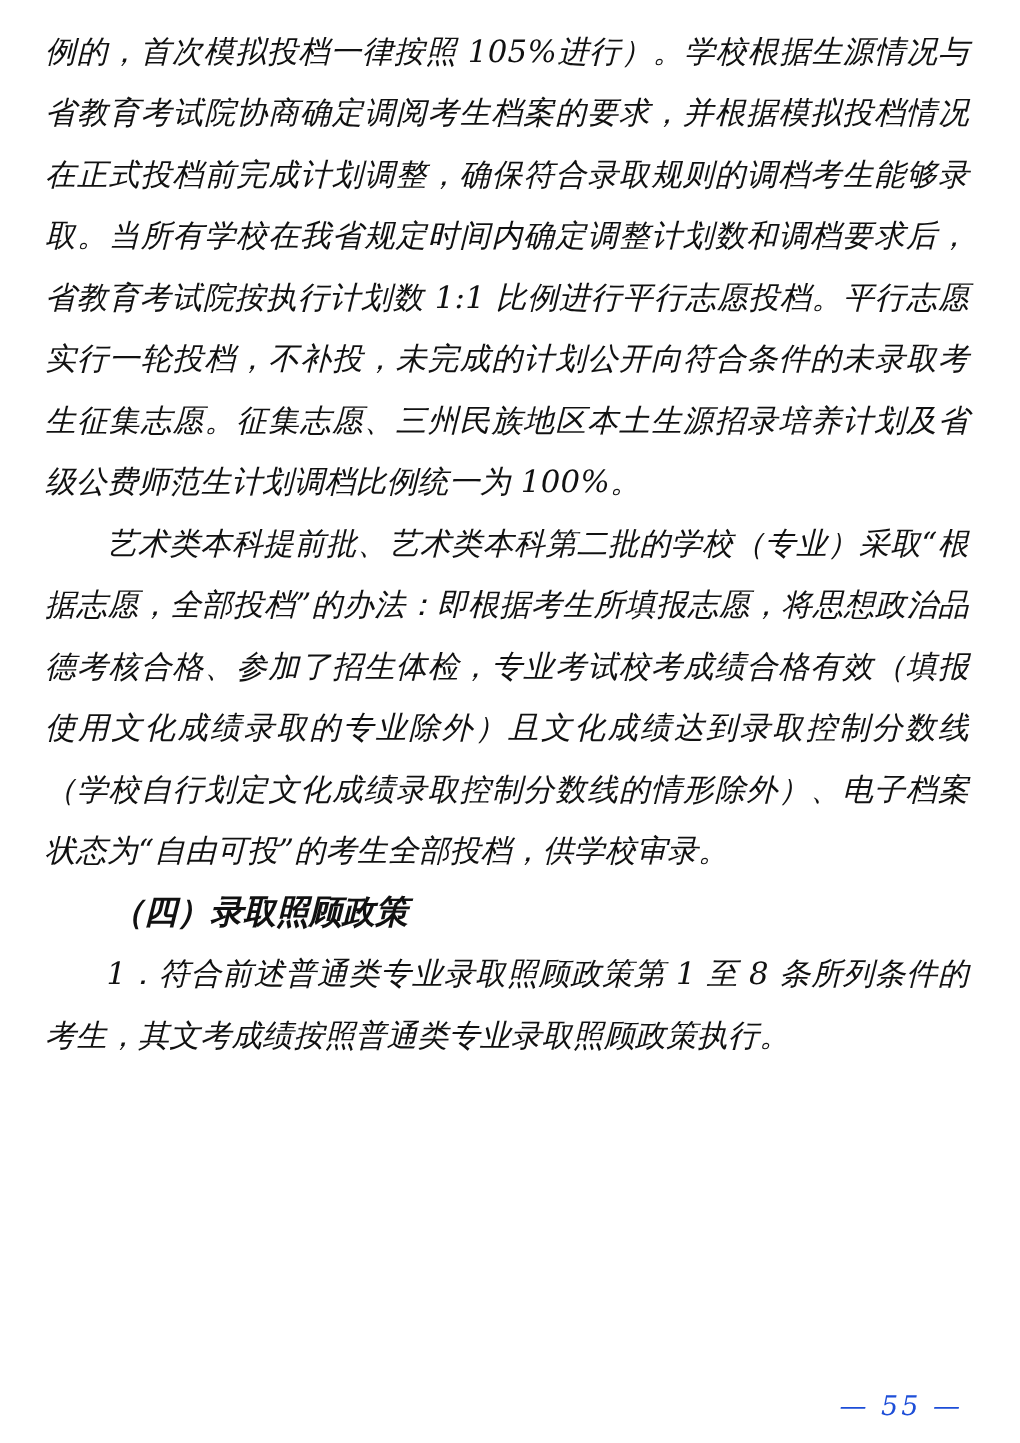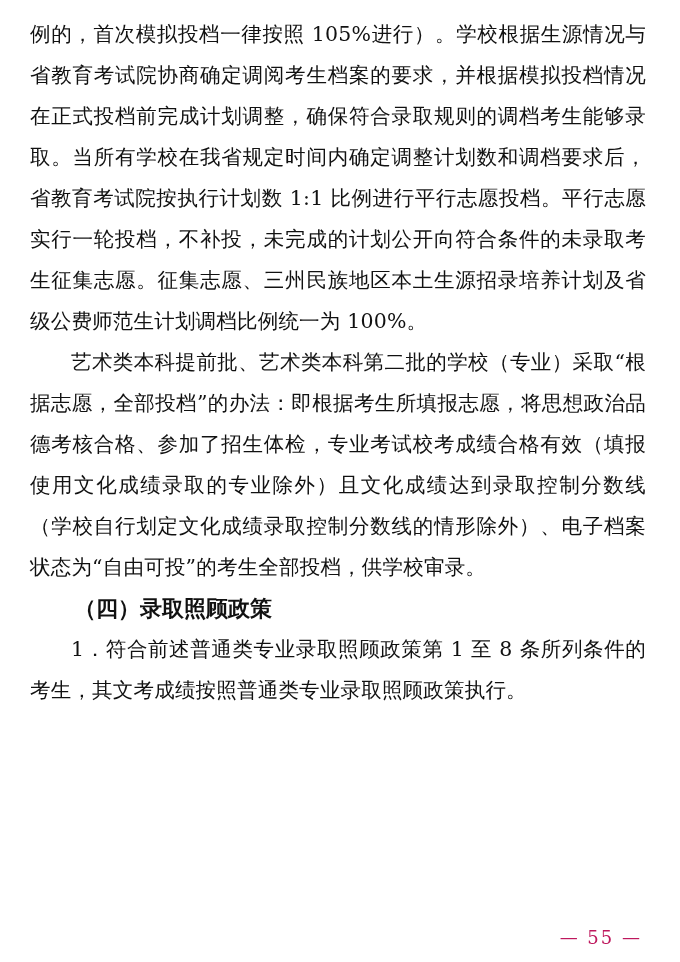--- a/index.html
+++ b/index.html
@@ -14,20 +14,21 @@
     color: #111111;
     position: relative;
     overflow: hidden;
   }
   .page {
     box-sizing: border-box;
     width: 680px;
     height: 962px;
     padding: 14px 34px 0 30px;
     position: relative;
+    font-style: italic;
   }
   .para {
     font-size: 20.5px;
     line-height: 41px;
     text-align: justify;
     text-justify: inter-ideograph;
     margin: 0;
     letter-spacing: 0.2px;
   }
   .indent {
@@ -42,21 +43,21 @@
     margin: 0;
     text-indent: 2em;
     font-weight: 600;
   }
   .pagenum {
     position: absolute;
     right: 38px;
     bottom: 14px;
     font-size: 18px;
     letter-spacing: 2px;
-    color: #be185d;
+    color: #1d4ed8;
   }
 </style>
 </head>
 <body>
 
 <div class="page">
 
   <p class="para">例的，首次模拟投档一律按照 105%进行）。学校根据生源情况与省教育考试院协商确定调阅考生档案的要求，并根据模拟投档情况在正式投档前完成计划调整，确保符合录取规则的调档考生能够录取。当所有学校在我省规定时间内确定调整计划数和调档要求后，省教育考试院按执行计划数 1:1 比例进行平行志愿投档。平行志愿实行一轮投档，不补投，未完成的计划公开向符合条件的未录取考生征集志愿。征集志愿、三州民族地区本土生源招录培养计划及省级公费师范生计划调档比例统一为 100%。</p>
 
   <p class="para indent">艺术类本科提前批、艺术类本科第二批的学校（专业）采取“根据志愿，全部投档”的办法：即根据考生所填报志愿，将思想政治品德考核合格、参加了招生体检，专业考试校考成绩合格有效（填报使用文化成绩录取的专业除外）且文化成绩达到录取控制分数线（学校自行划定文化成绩录取控制分数线的情形除外）、电子档案状态为“自由可投”的考生全部投档，供学校审录。</p>

